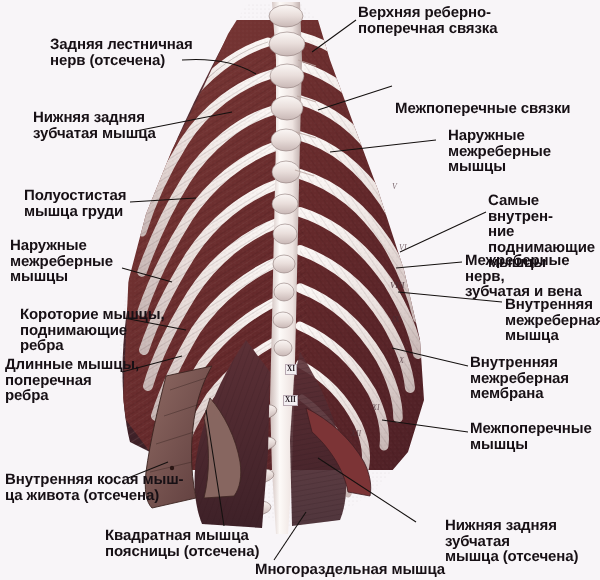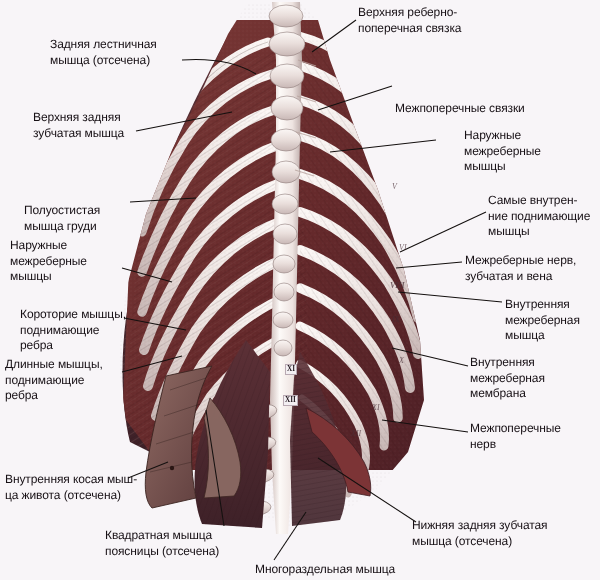--- a/index.html
+++ b/index.html
@@ -12,22 +12,22 @@
     position:relative;
   }
   #stage{
     position:absolute;left:0;top:0;width:600px;height:580px;
     background:#f8f5f8;
   }
   #art{position:absolute;left:0;top:0;width:600px;height:580px;}
   .lbl{
     position:absolute;
     color:#171015;
-    font-size:12px;
-    font-weight:normal;
+    font-size:15px;
+    font-weight:bold;
     line-height:15.5px;
     letter-spacing:-0.1px;
     white-space:pre-line;
     text-rendering:geometricPrecision;
   }
   .lbl.r{text-align:left;}
   .num{
     position:absolute;
     font-size:7.2px;
     font-weight:bold;
@@ -252,60 +252,60 @@
       <path d="M468,366 L392,348"></path>
       <path d="M468,432 L382,420"></path>
       <path d="M416,522 L318,458"></path>
 
       <path d="M274,560 L306,512"></path>
     </g>
   </svg>
 
   <div>
     <div class="lbl" style="left:50px;top:37px;">Задняя лестничная
-мышца (отсечена)</div>
-    <div class="lbl" style="left:33px;top:110px;">Верхняя задняя
+нерв (отсечена)</div>
+    <div class="lbl" style="left:33px;top:110px;">Нижняя задняя
 зубчатая мышца</div>
-    <div class="lbl" style="left:24px;top:188px;margin-top:15px;">Полуостистая
+    <div class="lbl" style="left:24px;top:188px;">Полуостистая
 мышца груди</div>
     <div class="lbl" style="left:10px;top:238px;">Наружные
 межреберные
 мышцы</div>
     <div class="lbl" style="left:20px;top:307px;">Короторие мышцы,
 поднимающие
 ребра</div>
     <div class="lbl" style="left:5px;top:357px;">Длинные мышцы,
-поднимающие
+поперечная
 ребра</div>
     <div class="lbl" style="left:5px;top:472px;">Внутренняя косая мыш-
 ца живота (отсечена)</div>
     <div class="lbl" style="left:105px;top:528px;">Квадратная мышца
 поясницы (отсечена)</div>
   </div>
 
   <div>
     <div class="lbl r" style="left:358px;top:5px;">Верхняя реберно-
 поперечная связка</div>
     <div class="lbl r" style="left:395px;top:70px;margin-top:31px;">Межпоперечные связки</div>
-    <div class="lbl r" style="left:464px;top:128px;">Наружные межреберные
+    <div class="lbl r" style="left:448px;top:128px;">Наружные межреберные
 мышцы</div>
     <div class="lbl r" style="left:488px;top:193px;">Самые внутрен-
 ние поднимающие
 мышцы</div>
     <div class="lbl r" style="left:465px;top:253px;">Межреберные нерв,
 зубчатая и вена</div>
     <div class="lbl r" style="left:505px;top:297px;">Внутренняя
 межреберная
 мышца</div>
     <div class="lbl r" style="left:470px;top:355px;">Внутренняя
 межреберная
 мембрана</div>
     <div class="lbl r" style="left:470px;top:421px;">Межпоперечные
-нерв</div>
-    <div class="lbl r" style="left:412px;top:518px;">Нижняя задняя зубчатая
+мышцы</div>
+    <div class="lbl r" style="left:445px;top:518px;">Нижняя задняя зубчатая
 мышца (отсечена)</div>
   </div>
 
   <div>
     <div class="lbl" style="left:255px;top:562px;">Многораздельная мышца</div>
   </div>
 
   <div>
     <div class="num" style="left:285px;top:364px;">XI</div>
     <div class="num" style="left:283px;top:395px;">XII</div>

